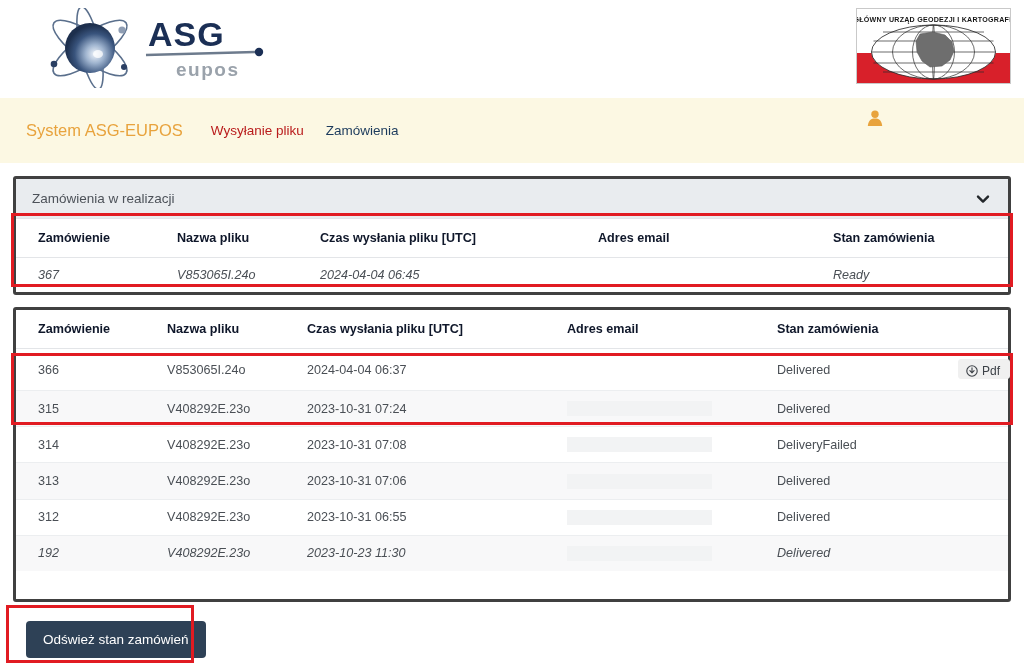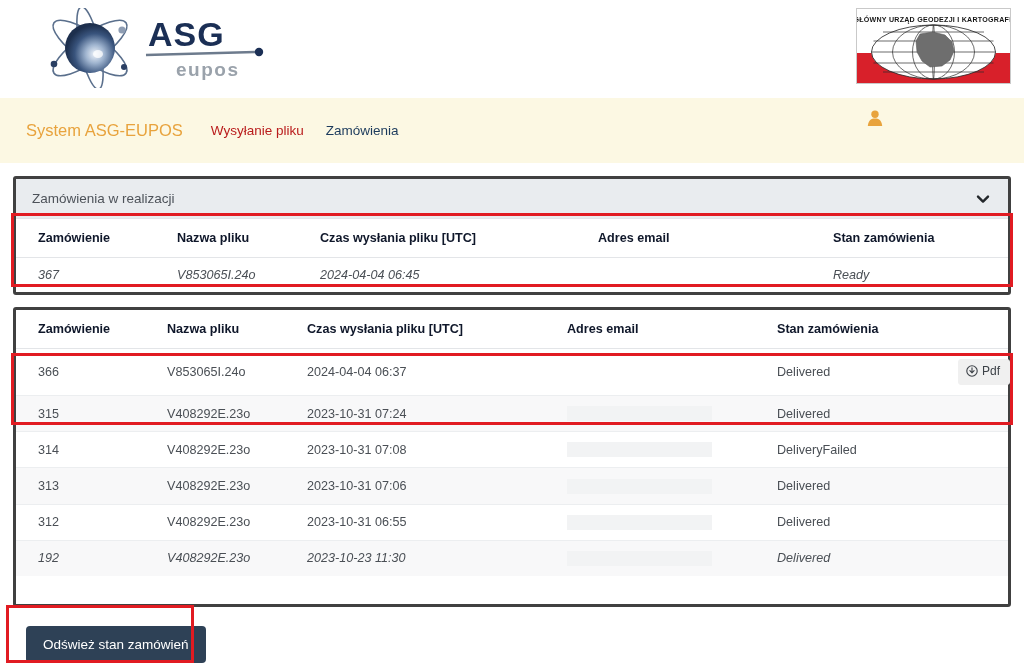--- a/index.html
+++ b/index.html
@@ -159,21 +159,21 @@
     vertical-align: middle;
   }
 
   .pdf-btn {
     display: inline-flex;
     align-items: center;
     gap: 4px;
     background: #f0f0f0;
     border: 1px solid #f0f0f0;
     border-radius: 3px;
-    padding: 4px 9px 6px 7px;
+    padding: 4px 9px 0 7px;
     font-size: 12px;
     color: #3c4147;
     cursor: pointer;
   }
   .pdf-btn svg { display: block; }
 
   
   .t1 .c1 { width: 133px; padding-left: 22px; }
   .t1 .c2 { width: 137px; }
   .t1 .c3 { width: 272px; }

